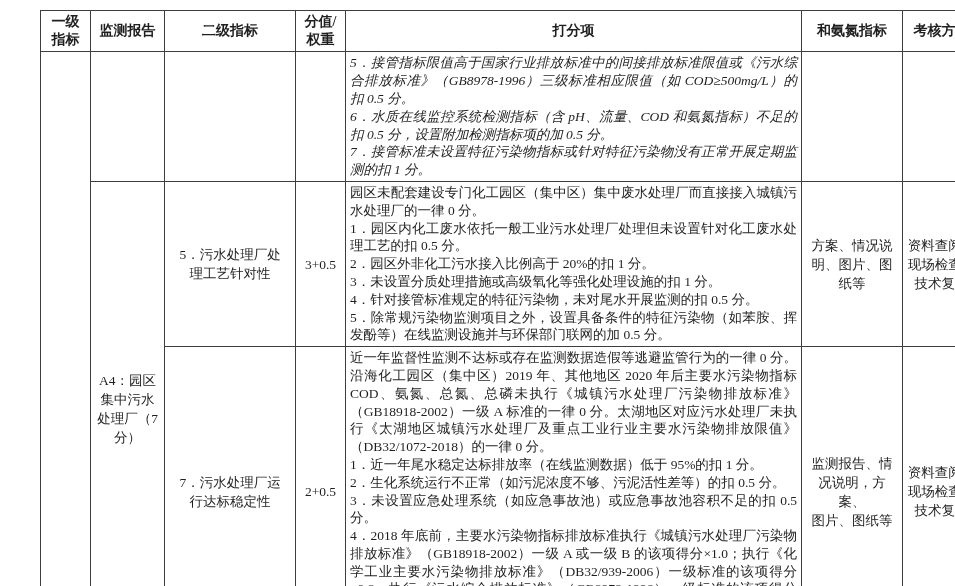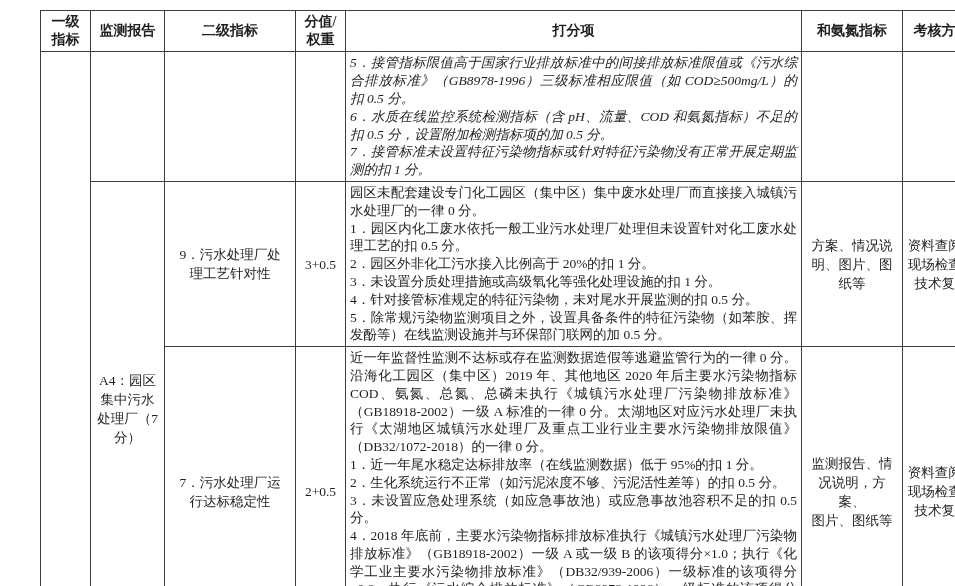--- a/index.html
+++ b/index.html
@@ -94,21 +94,21 @@
 6．水质在线监控系统检测指标（含 pH、流量、COD 和氨氮指标）不足的扣 0.5 分，设置附加检测指标项的加 0.5 分。
 7．接管标准未设置特征污染物指标或针对特征污染物没有正常开展定期监测的扣 1 分。</td>
       <td class="cell-center"></td>
       <td class="cell-center"></td>
     </tr>
     <tr class="row-2">
       <td class="cell-center" rowspan="2">A4：园区
 集中污水
 处理厂（7
 分）</td>
-      <td class="cell-center">9．污水处理厂处
+      <td class="cell-center">5．污水处理厂处
 理工艺针对性</td>
       <td class="cell-center">3+0.5</td>
       <td class="cell-scoring">园区未配套建设专门化工园区（集中区）集中废水处理厂而直接接入城镇污水处理厂的一律 0 分。
 1．园区内化工废水依托一般工业污水处理厂处理但未设置针对化工废水处理工艺的扣 0.5 分。
 2．园区外非化工污水接入比例高于 20%的扣 1 分。
 3．未设置分质处理措施或高级氧化等强化处理设施的扣 1 分。
 4．针对接管标准规定的特征污染物，未对尾水开展监测的扣 0.5 分。
 5．除常规污染物监测项目之外，设置具备条件的特征污染物（如苯胺、挥发酚等）在线监测设施并与环保部门联网的加 0.5 分。</td>
       <td class="cell-center">方案、情况说
 明、图片、图

